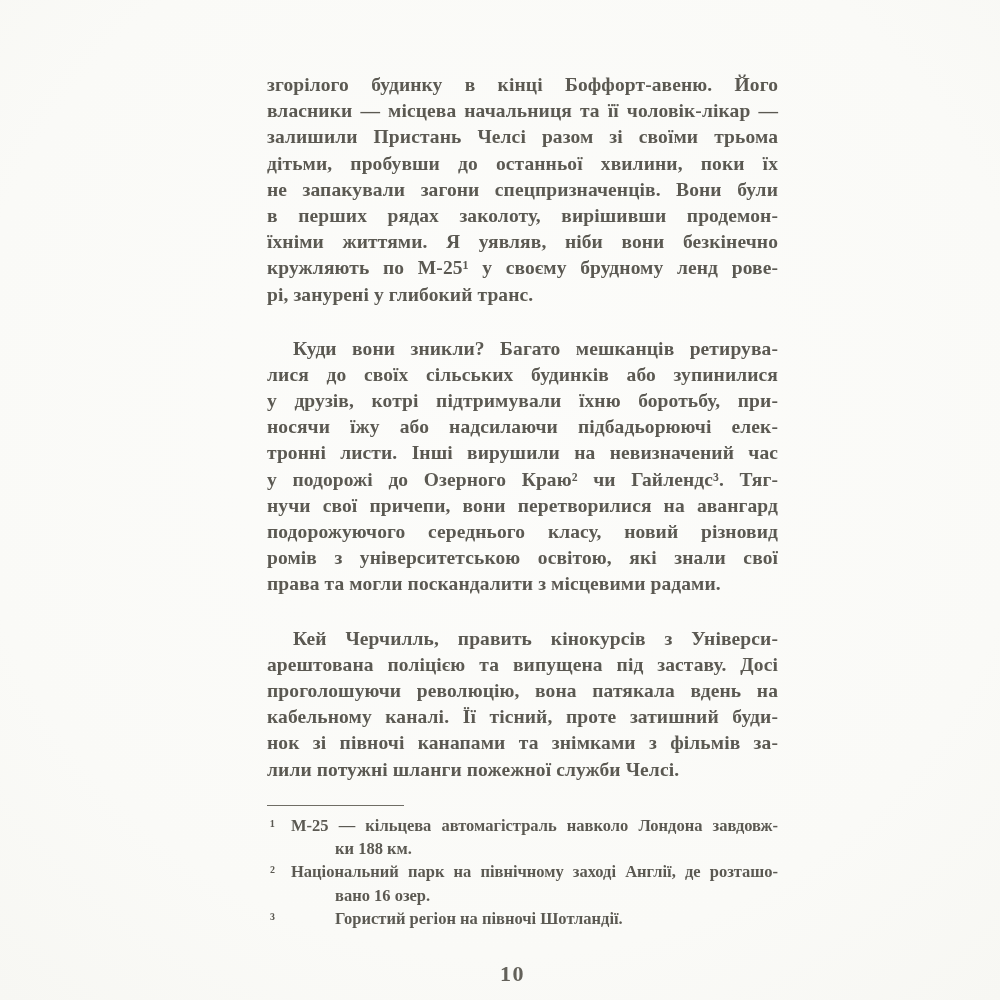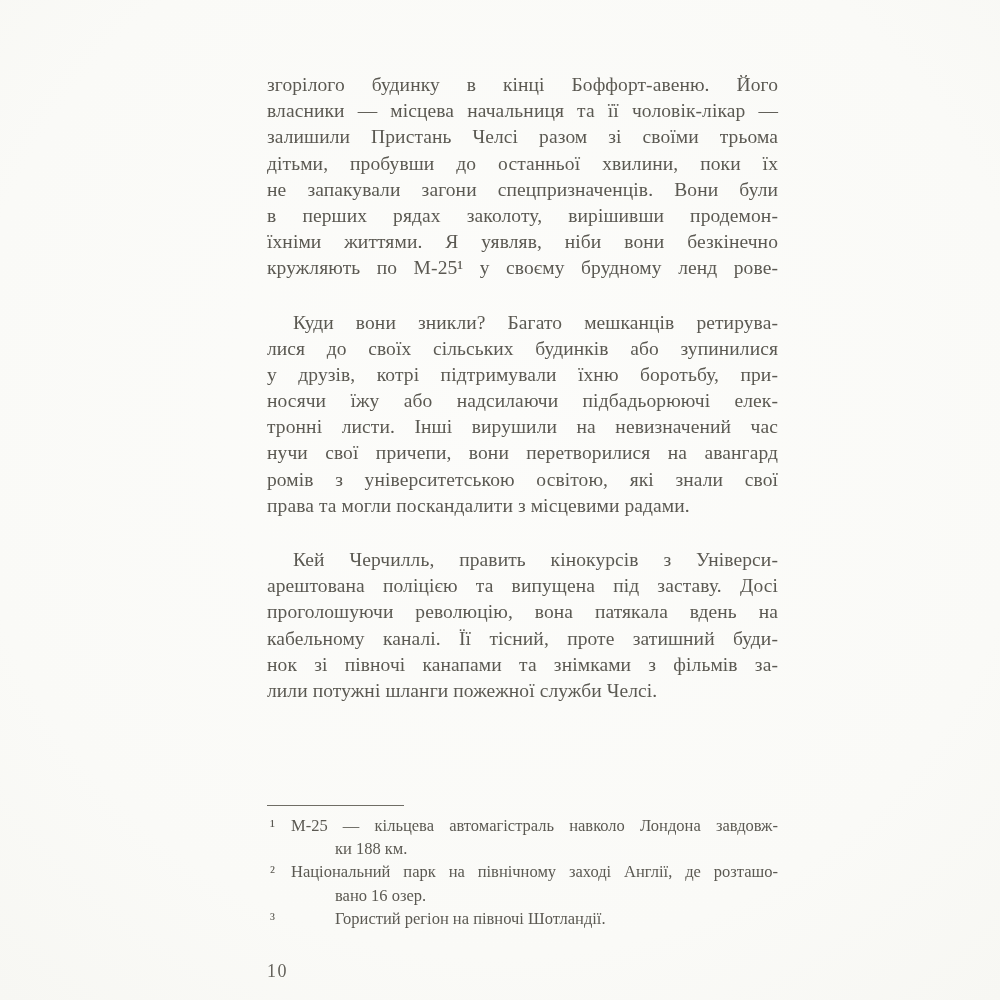--- a/index.html
+++ b/index.html
@@ -8,20 +8,21 @@
     background: #ffffff;
   }
   .page {
     position: relative;
     width: 1000px;
     height: 1000px;
     background: radial-gradient(circle at 50% 42%, #fcfcfa 0%, #fafaf7 70%, #f7f7f3 100%);
     font-family: "Liberation Serif", "DejaVu Serif", serif;
     color: #5b5952;
     overflow: hidden;
+    font-weight: bold;
   }
   .text-block {
     position: absolute;
     left: 267px;
     top: 72px;
     width: 511px;
   }
   .paragraph { margin: 0; padding: 0; }
   .line {
     font-size: 19.5px;
@@ -67,53 +68,57 @@
     text-align: justify;
     text-align-last: justify;
   }
   .fn-line.end {
     text-align-last: auto;
     text-align: left;
     margin-left: 44px;
   }
   .page-number {
     position: absolute;
-    left: 267px;
+    left: 257px;
     top: 961px;
     width: 511px;
-    font-size: 18px;
+    text-align: center;
+    font-size: 22px;
     letter-spacing: 1.5px;
     color: #63615a;
   }
 </style>
 </head>
 <body>
 
 <div class="page">
 
   <main class="text-block">
 
     <section class="paragraph">
       <div class="line">згорілого будинку в кінці Боффорт-авеню. Його</div>
       <div class="line">власники — місцева начальниця та її чоловік-лікар —</div>
       <div class="line">залишили Пристань Челсі разом зі своїми трьома</div>
       <div class="line">дітьми, пробувши до останньої хвилини, поки їх</div>
       <div class="line">не запакували загони спецпризначенців. Вони були</div>
       <div class="line">в перших рядах заколоту, вирішивши продемон-</div>
       <div class="line">їхніми життями. Я уявляв, ніби вони безкінечно</div>
       <div class="line">кружляють по М-25¹ у своєму брудному ленд рове-</div>
+      <div class="line end">рі, занурені у глибокий транс.</div>
     </section>
 
     <section class="paragraph">
       <div class="line indent">Куди вони зникли? Багато мешканців ретирува-</div>
       <div class="line">лися до своїх сільських будинків або зупинилися</div>
       <div class="line">у друзів, котрі підтримували їхню боротьбу, при-</div>
       <div class="line">носячи їжу або надсилаючи підбадьорюючі елек-</div>
       <div class="line">тронні листи. Інші вирушили на невизначений час</div>
+      <div class="line">у подорожі до Озерного Краю² чи Гайлендс³. Тяг-</div>
       <div class="line">нучи свої причепи, вони перетворилися на авангард</div>
+      <div class="line">подорожуючого середнього класу, новий різновид</div>
       <div class="line">ромів з університетською освітою, які знали свої</div>
       <div class="line end">права та могли поскандалити з місцевими радами.</div>
     </section>
 
     <section class="paragraph">
       <div class="line indent">Кей Черчилль, править кінокурсів з Універси-</div>
       <div class="line">арештована поліцією та випущена під заставу. Досі</div>
       <div class="line">проголошуючи революцію, вона патякала вдень на</div>
       <div class="line">кабельному каналі. Її тісний, проте затишний буди-</div>
       <div class="line">нок зі півночі канапами та знімками з фільмів за-</div>

